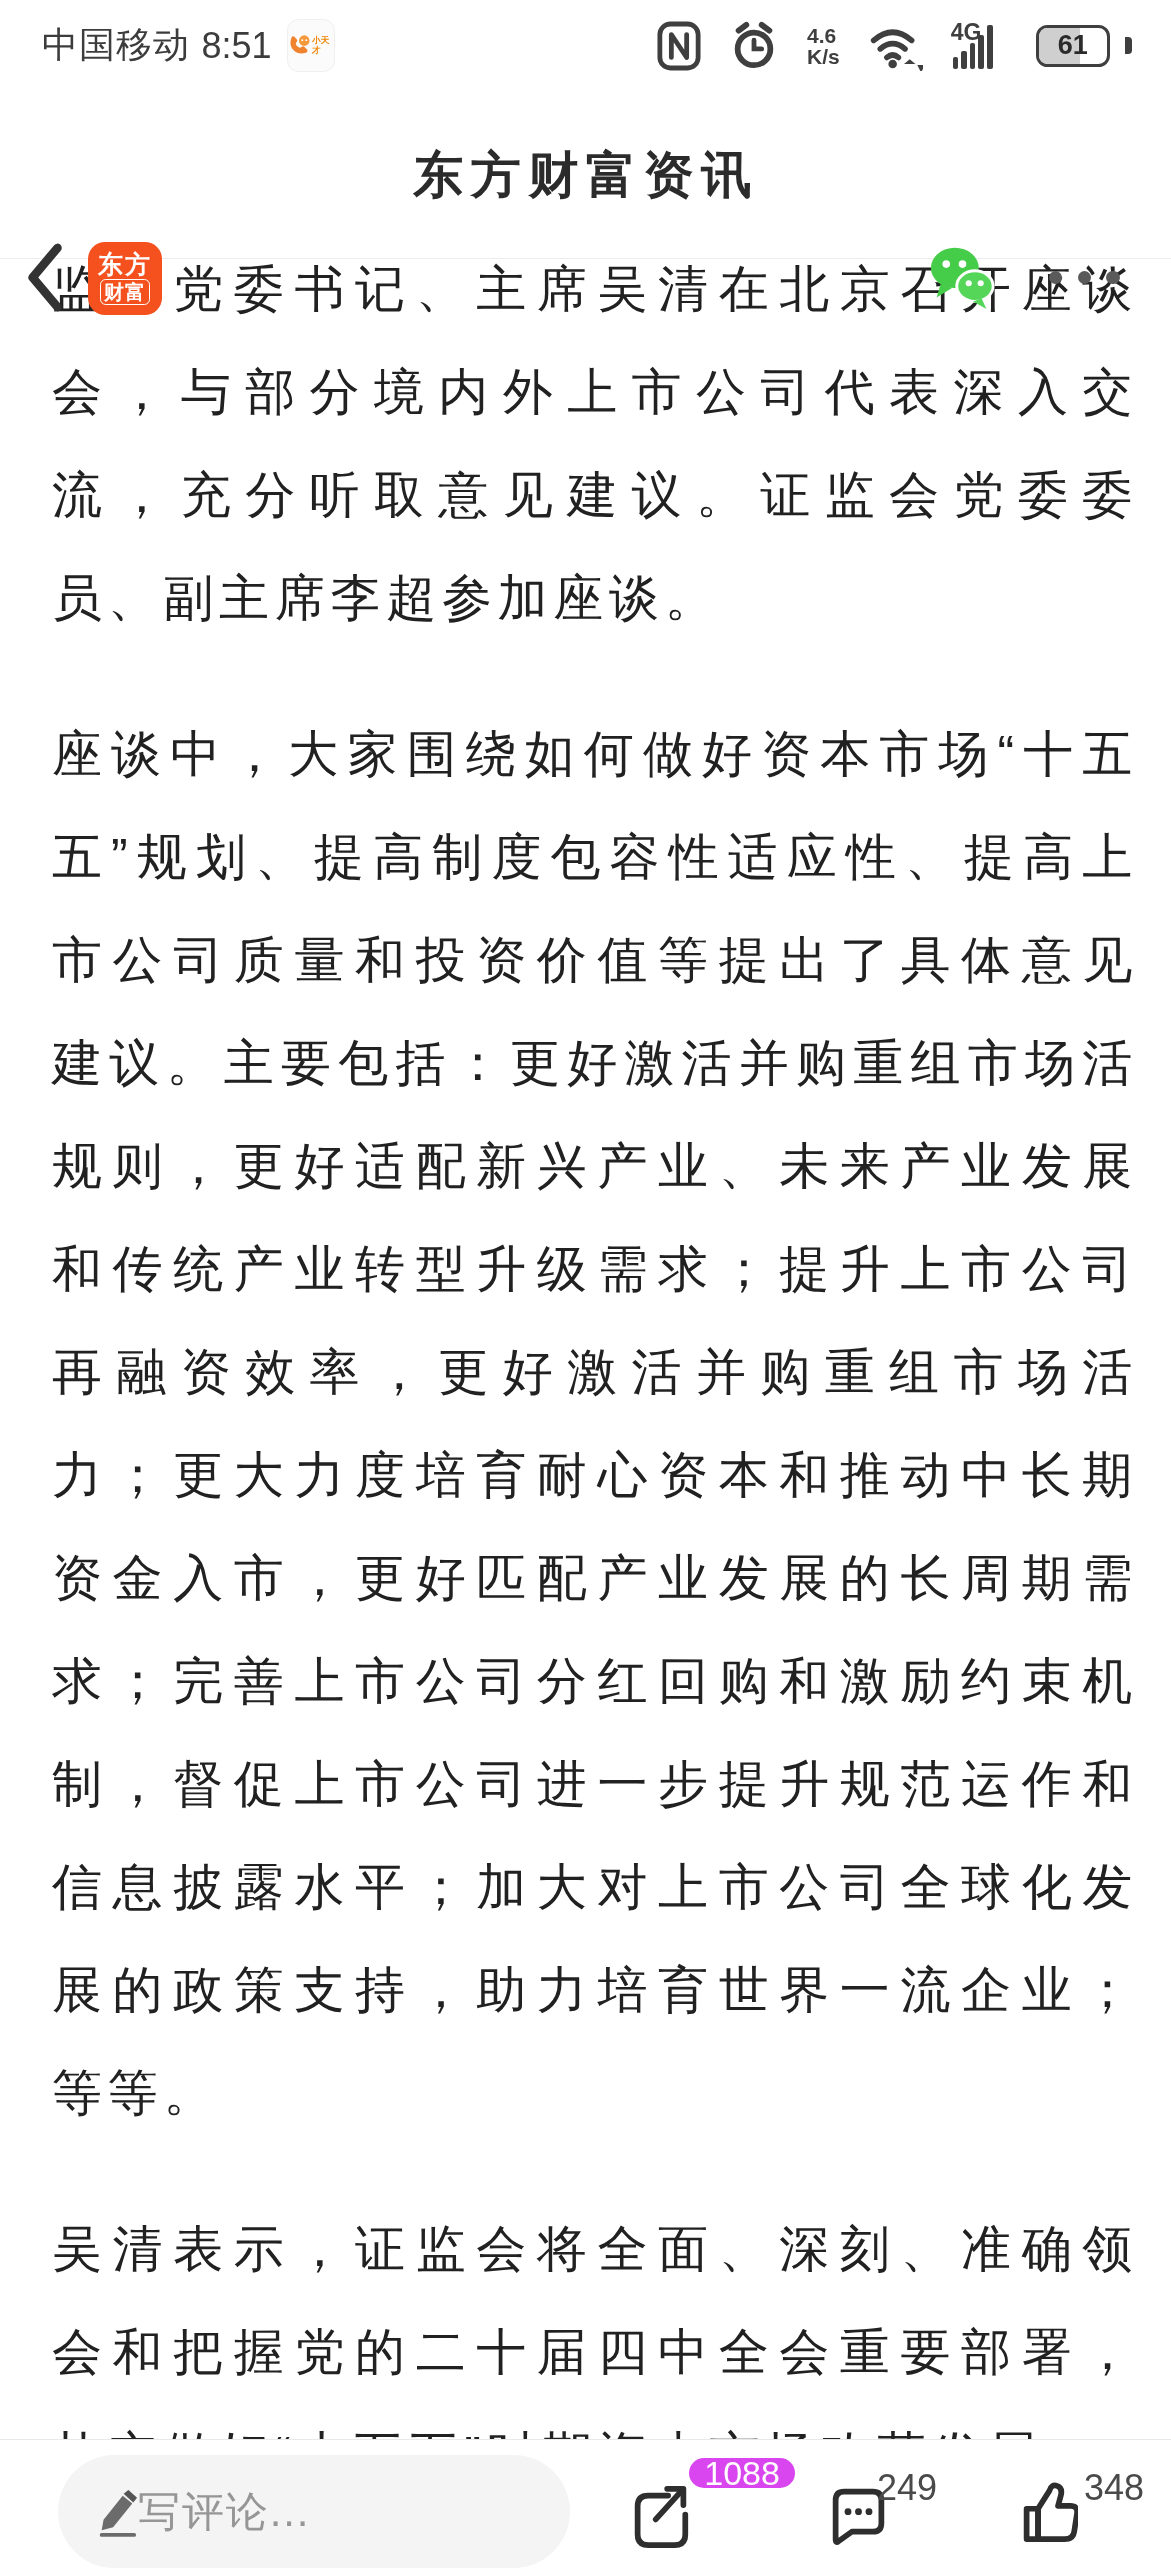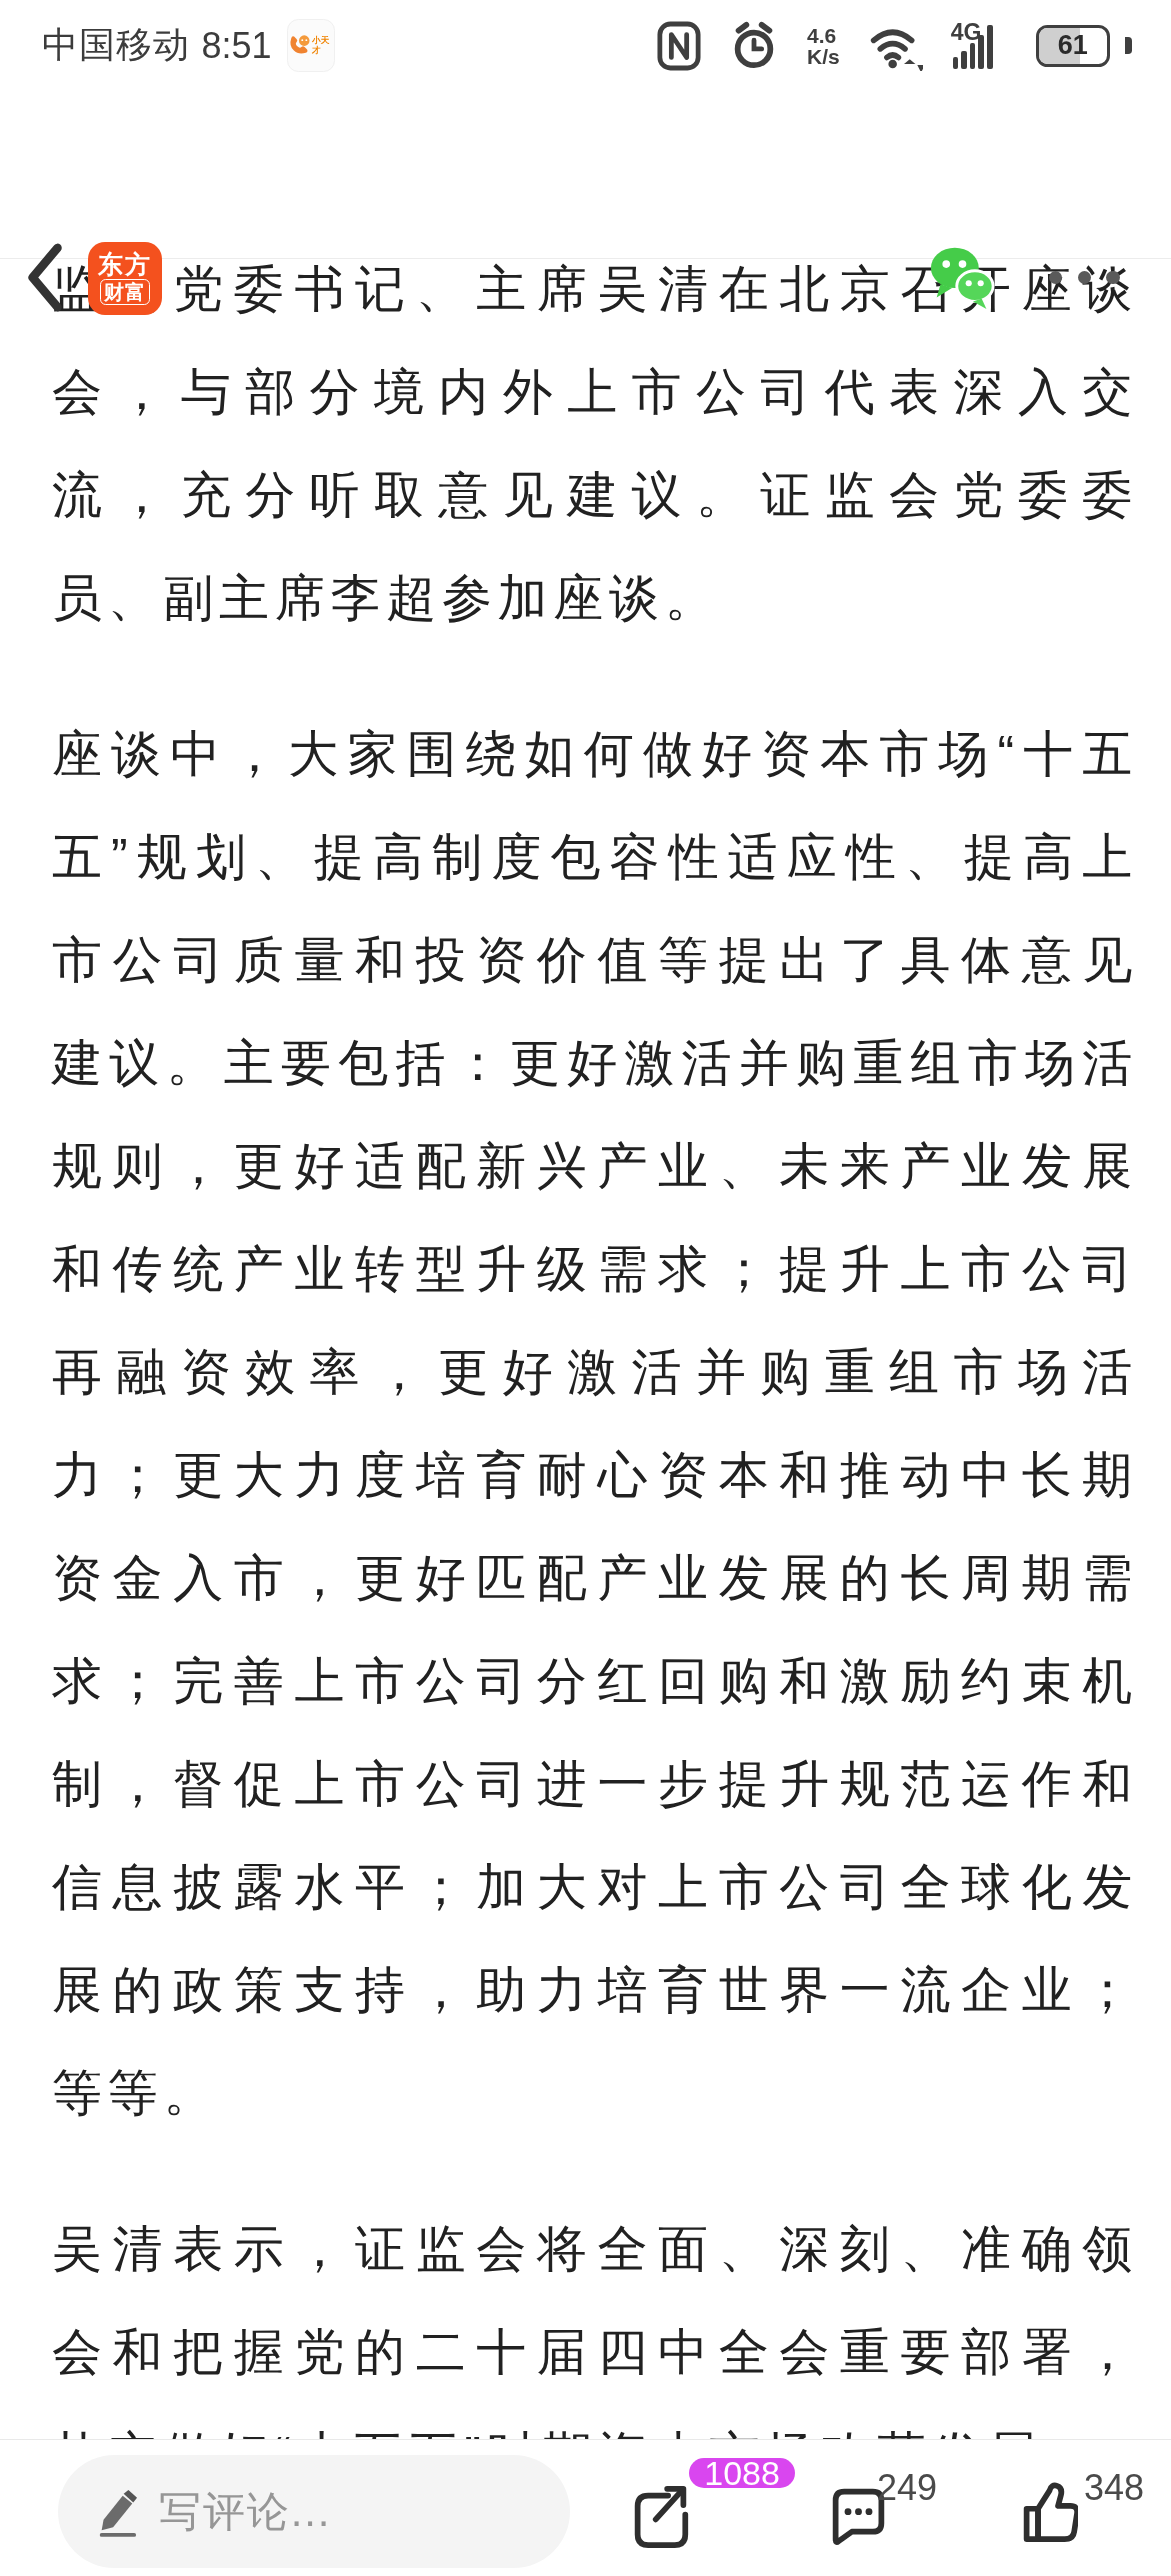--- a/index.html
+++ b/index.html
@@ -46,21 +46,21 @@
   .article { position:absolute; top:238px; left:52px; width:1086px; z-index:1; color:#212121; }
   .para + .para { margin-top:53px; }
   .line { font-size:50px; line-height:103px; height:103px; letter-spacing:5.7px;
     text-align:justify; text-align-last:justify; white-space:nowrap; }
   .line.last { text-align-last:left; }
 
   
   .bottom-bar { position:absolute; left:0; right:0; top:2439px; height:137px; background:#fff; z-index:30;
     border-top:1.9px solid #e9e9e9; }
   .comment-pill { position:absolute; left:58px; top:15.3px; width:512px; height:113px; border-radius:57px;
-    background:#f4f4f4; display:flex; align-items:center; padding-left:36px; gap:21px; }
+    background:#f4f4f4; display:flex; align-items:center; padding-left:36px; }
   .comment-pill .ph { font-size:42px; color:#969696; letter-spacing:1.9px; }
   .act { position:absolute; top:0; height:137px; }
   .act .cnt { position:absolute; font-size:36px; color:#4a4a4a; }
   .share-group { left:628px; width:172px; }
   .share-group svg { position:absolute; left:1.9px; top:42px; }
   .badge { position:absolute; left:61px; top:18px; min-width:76px; height:30px; padding:0 15.3px; border-radius:25px;
     background:#d946ef; color:#fff; font-size:34px; font-weight:400; display:flex; align-items:center; justify-content:center; }
   .comment-group { left:826px; width:124px; }
   .comment-group svg { position:absolute; left:1.9px; top:44px; }
   .comment-group .cnt { left:51px; top:27px; }
@@ -129,20 +129,21 @@
   <div class="header">
     <div class="back-btn">
       <svg width="42" height="71" viewBox="0 0 44 74">
         <path d="M34 6 L8 37 L34 68" fill="none" stroke="#333" stroke-width="9" stroke-linecap="round" stroke-linejoin="round"></path>
       </svg>
     </div>
     <div class="logo">
       <span class="l1">东方</span>
       <span class="l2">财富</span>
     </div>
+    <div class="header-title">东方财富资讯</div>
     <div class="wechat-btn">
       <svg width="67" height="67" viewBox="0 0 70 70">
         <ellipse cx="27" cy="25" rx="25" ry="21" fill="#45cc49"></ellipse>
         <path d="M12 42 L8 56 L24 46 Z" fill="#45cc49"></path>
         <circle cx="18" cy="21" r="4" fill="#fff"></circle>
         <circle cx="35" cy="21" r="4" fill="#fff"></circle>
         <ellipse cx="48" cy="44" rx="19" ry="16" fill="#55d659" stroke="#fff" stroke-width="3"></ellipse>
         <path d="M55 57 L60 68 L46 60 Z" fill="#55d659"></path>
         <circle cx="41.5" cy="41" r="3.2" fill="#fff"></circle>
         <circle cx="54" cy="41" r="3.2" fill="#fff"></circle>

